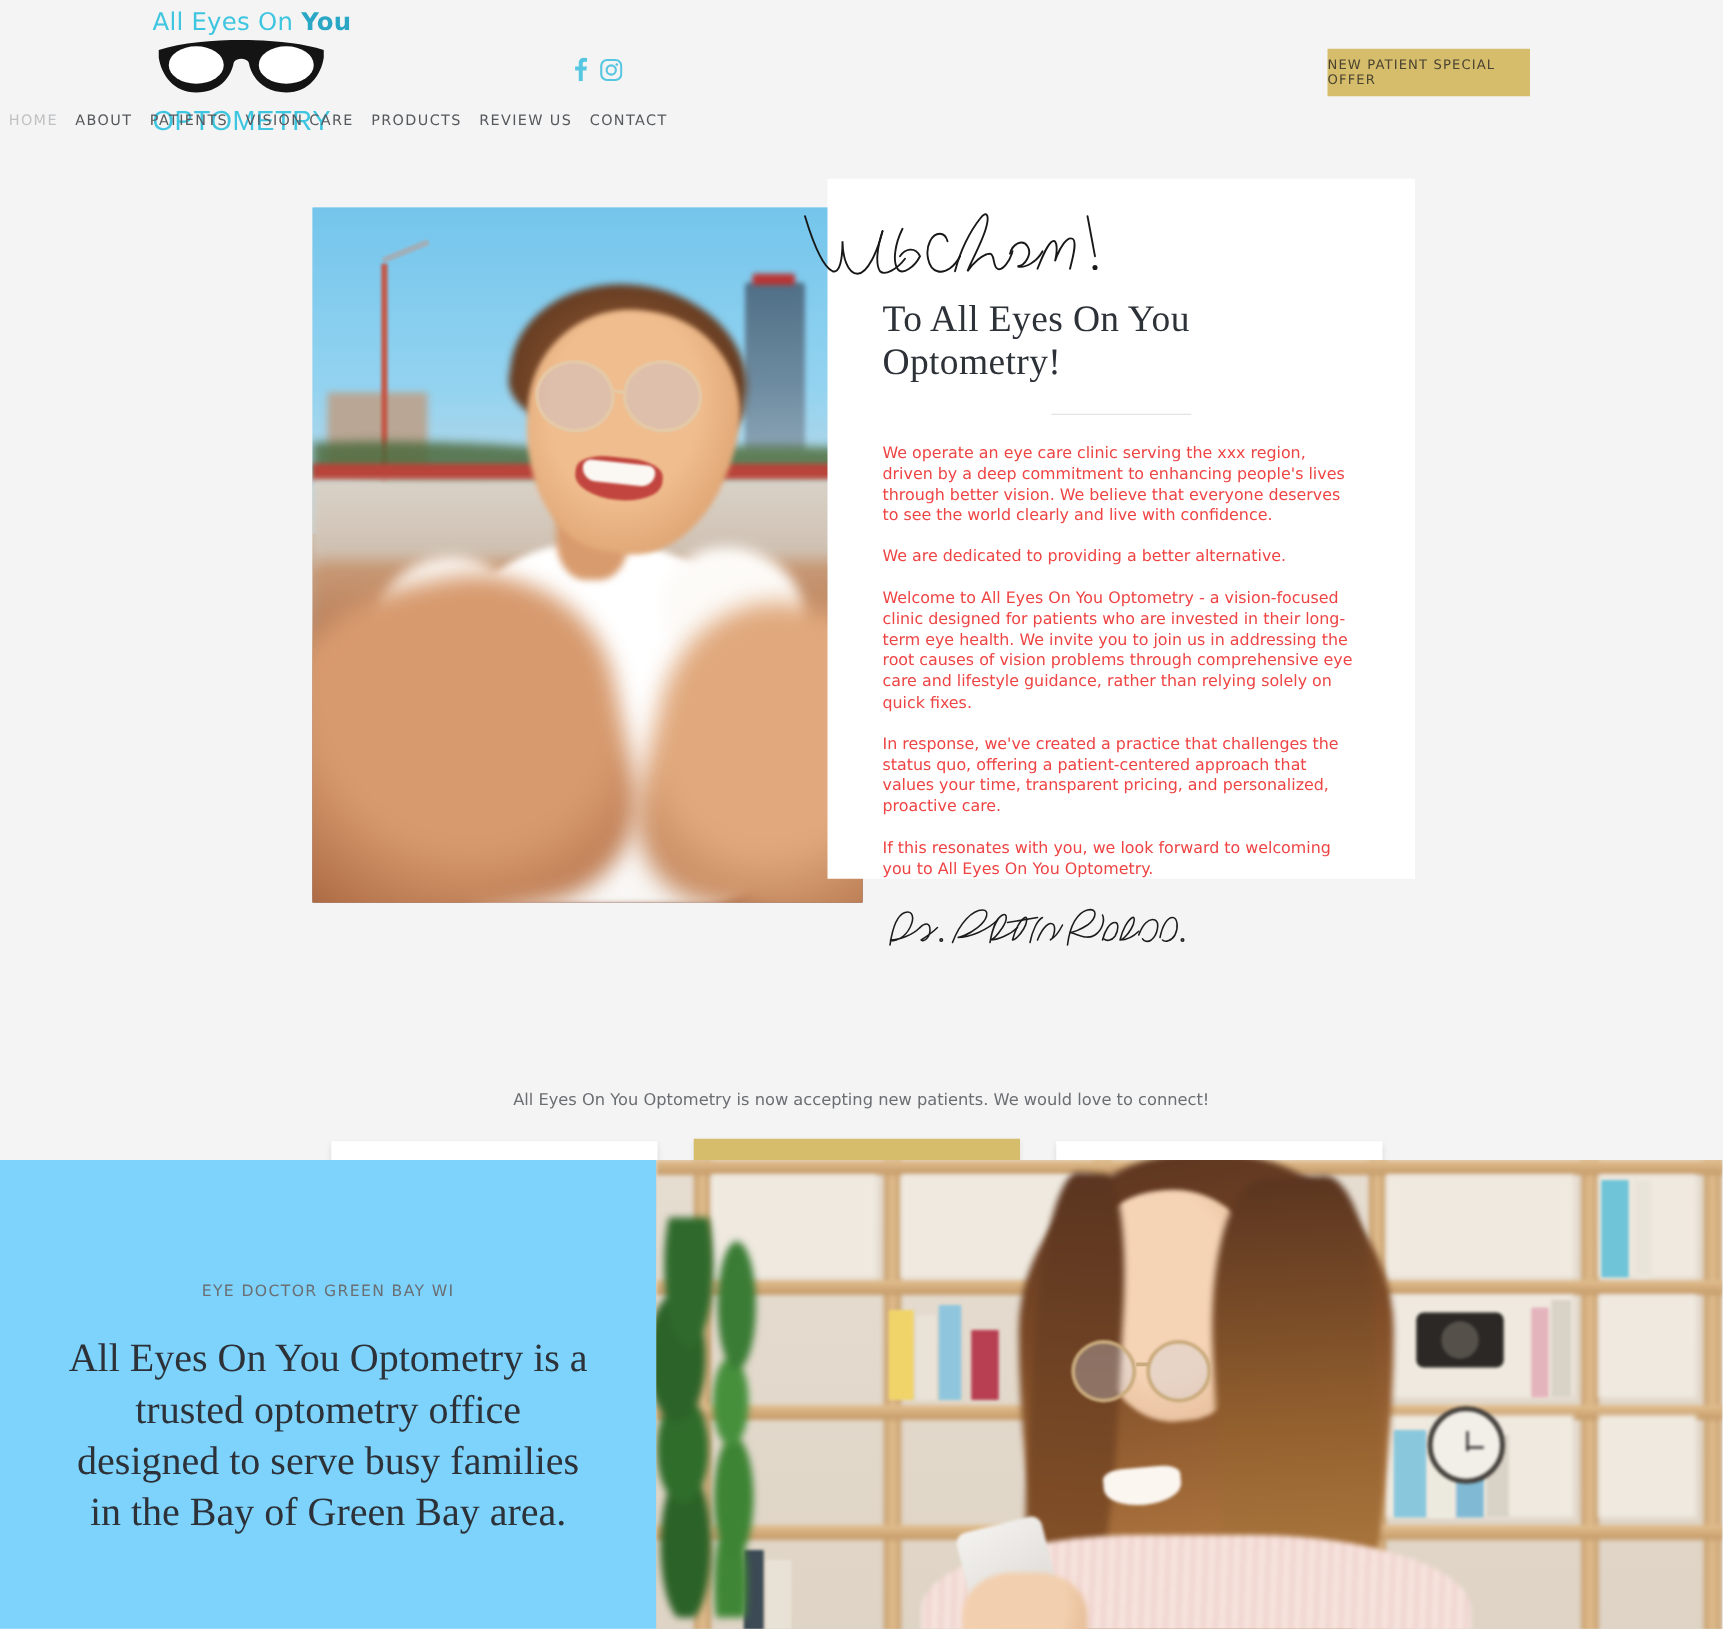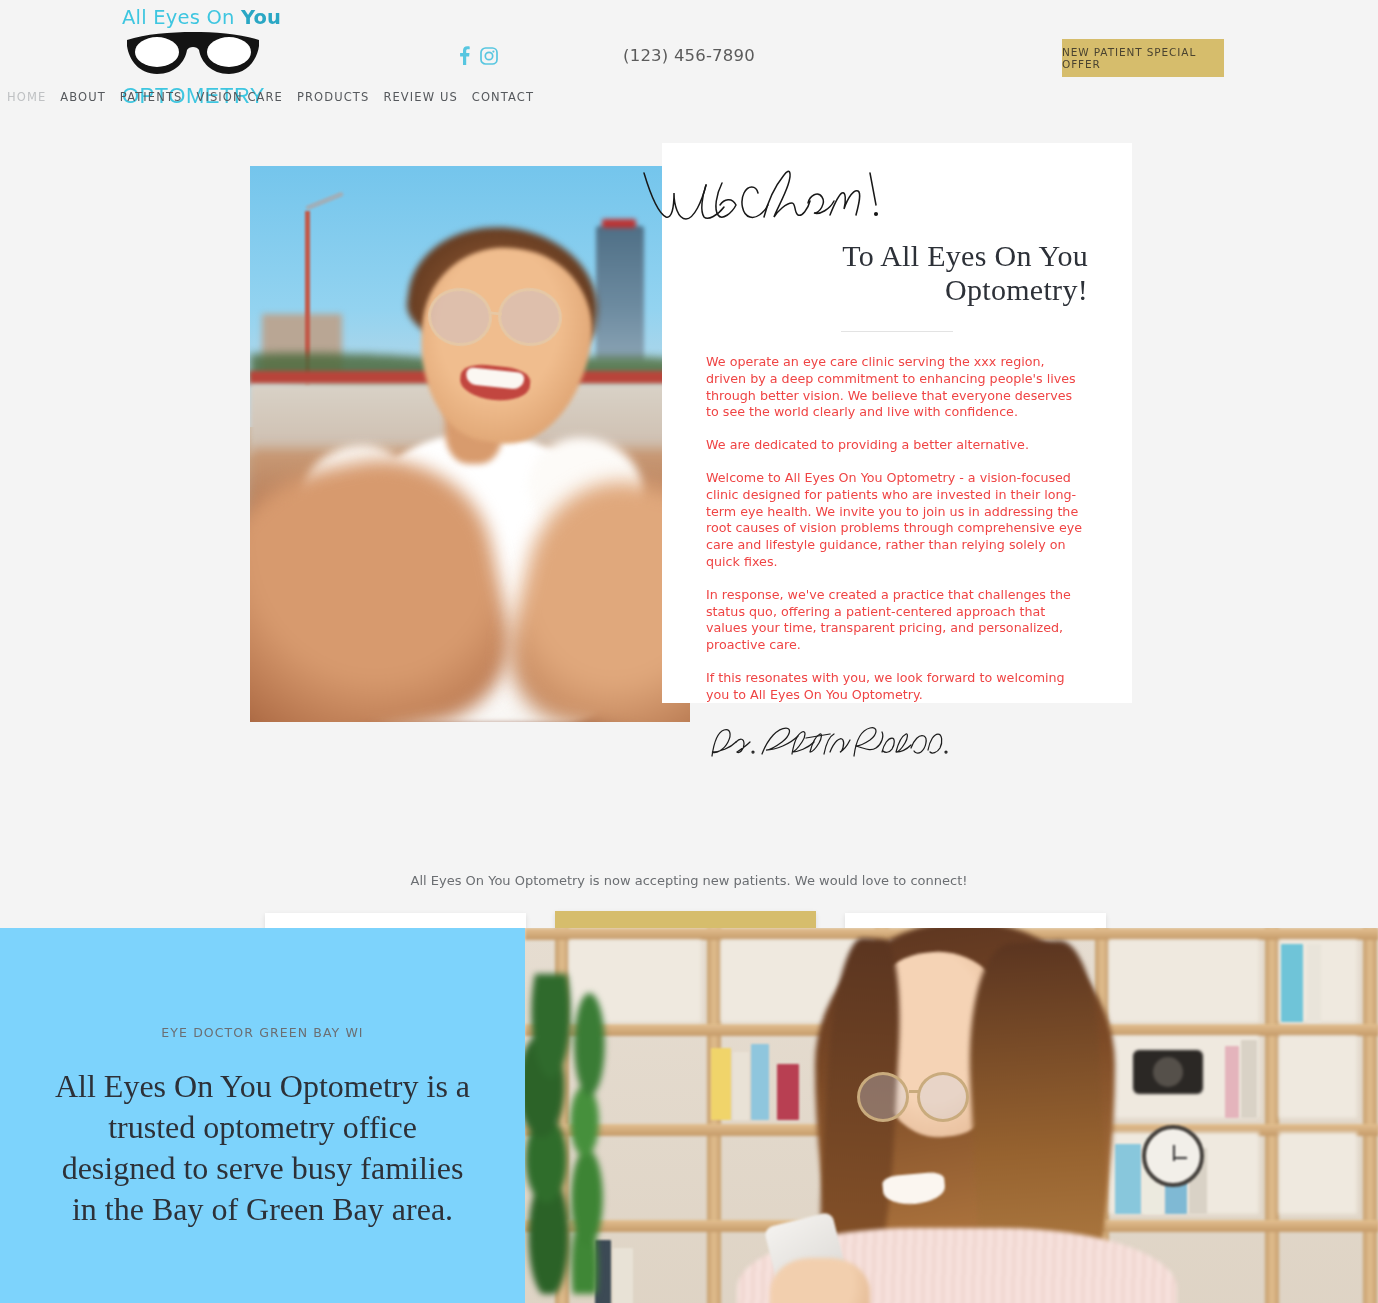--- a/index.html
+++ b/index.html
@@ -241,21 +241,21 @@
     position: absolute;
     left: 640px;
     top: 42px;
     width: 300px;
     height: 60px;
     z-index: 5;
   }
   .script-welcome svg { display:block; overflow: visible; }
 
   .card-title {
-    text-align: right;
+    text-align: left;
     font-family: "Liberation Serif", serif;
     font-size: 30px;
     color: #2d3138;
     letter-spacing: 0.3px;
     padding-top: 96px;
     font-weight: 400;
   }
 
   .title-rule {
     width: 112px;
@@ -495,21 +495,20 @@
     </span>
     <span>
       <svg width="18" height="18" viewBox="0 0 18 18">
         <rect x="1" y="1" width="16" height="16" rx="4.6" fill="none" stroke="#57c6e0" stroke-width="1.7"></rect>
         <circle cx="9" cy="9" r="3.7" fill="none" stroke="#57c6e0" stroke-width="1.7"></circle>
         <circle cx="13.4" cy="4.6" r="1.1" fill="#57c6e0"></circle>
       </svg>
     </span>
   </div>
 
-  <div class="phone">(123) 456-7890</div>
 
   <nav class="nav">
     <a href="#" class="active">HOME</a><a href="#">ABOUT</a><a href="#">PATIENTS</a><a href="#">VISION CARE</a><a href="#">PRODUCTS</a><a href="#">REVIEW US</a><a href="#">CONTACT</a>
   </nav>
 
   <div class="offer-btn">NEW PATIENT SPECIAL OFFER</div>
 </div>
 
 <div class="hero">
 

